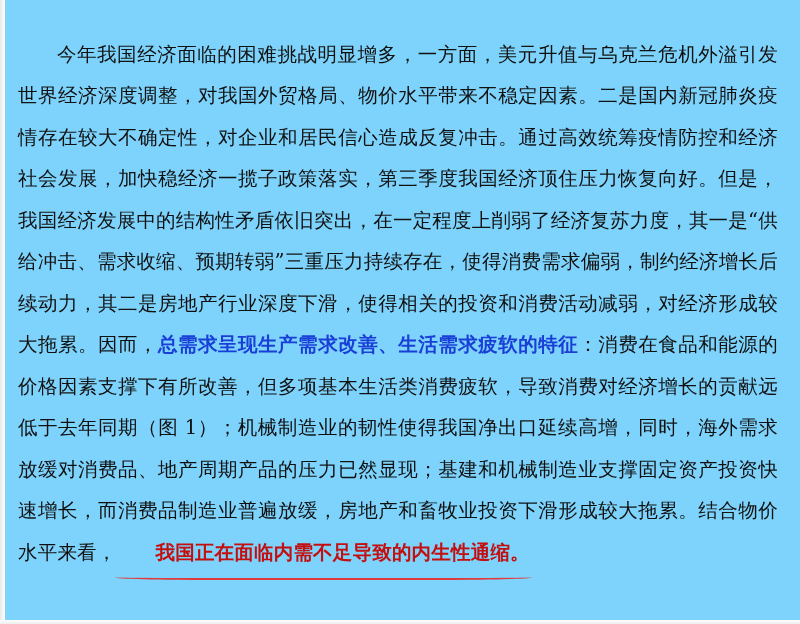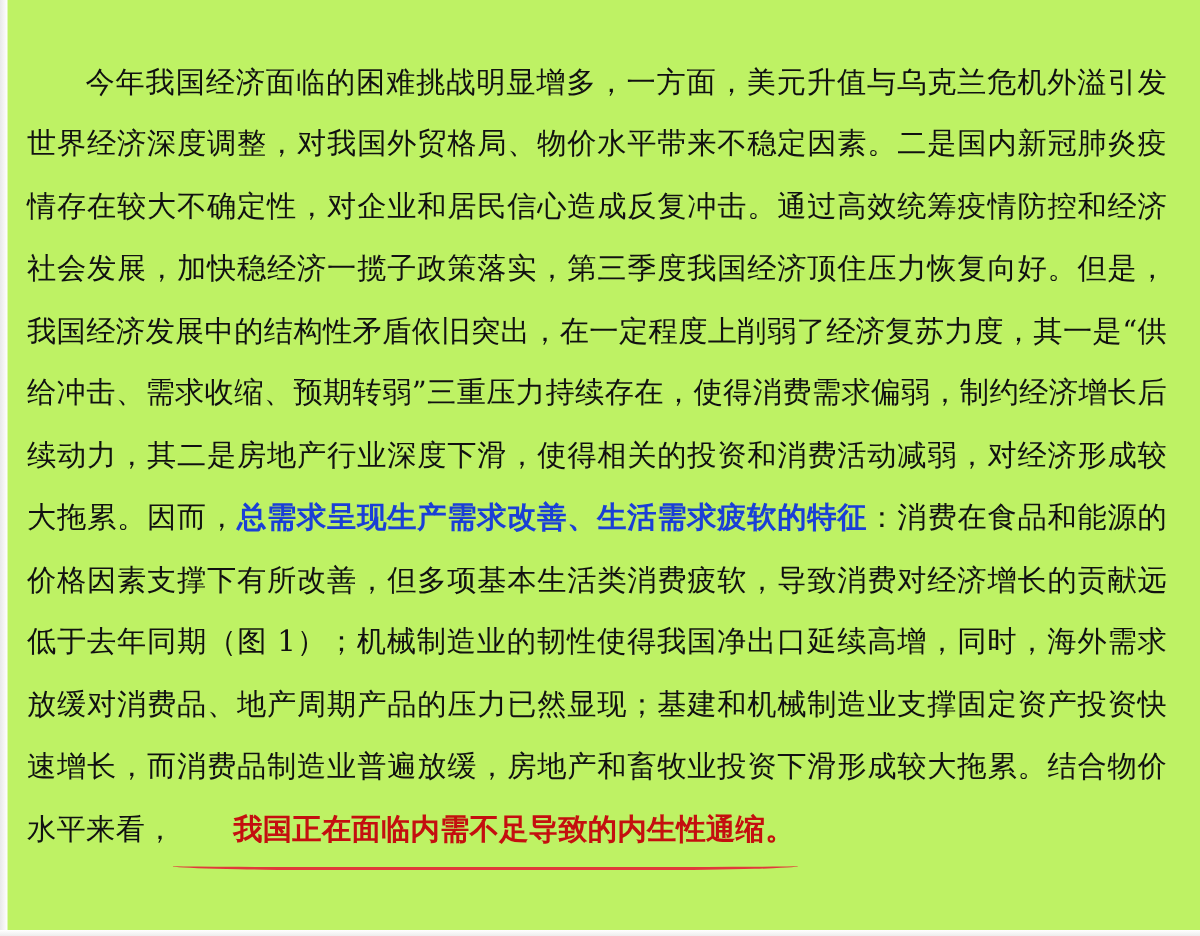--- a/index.html
+++ b/index.html
@@ -12,21 +12,21 @@
     background: #ffffff;
     font-family: "DejaVu Serif", "Liberation Serif", serif;
     overflow: hidden;
   }
   .page {
     position: relative;
     width: 800px;
     height: 624px;
     box-sizing: border-box;
     padding: 14px 22px 10px 18px;
-    background: #bef264;
+    background: #7dd3fc;
   }
   .body-text {
     font-size: 19.5px;
     line-height: 41.5px;
     color: #111111;
     text-align: justify;
     text-justify: inter-ideograph;
     letter-spacing: 0.2px;
     text-indent: 2em;
   }

